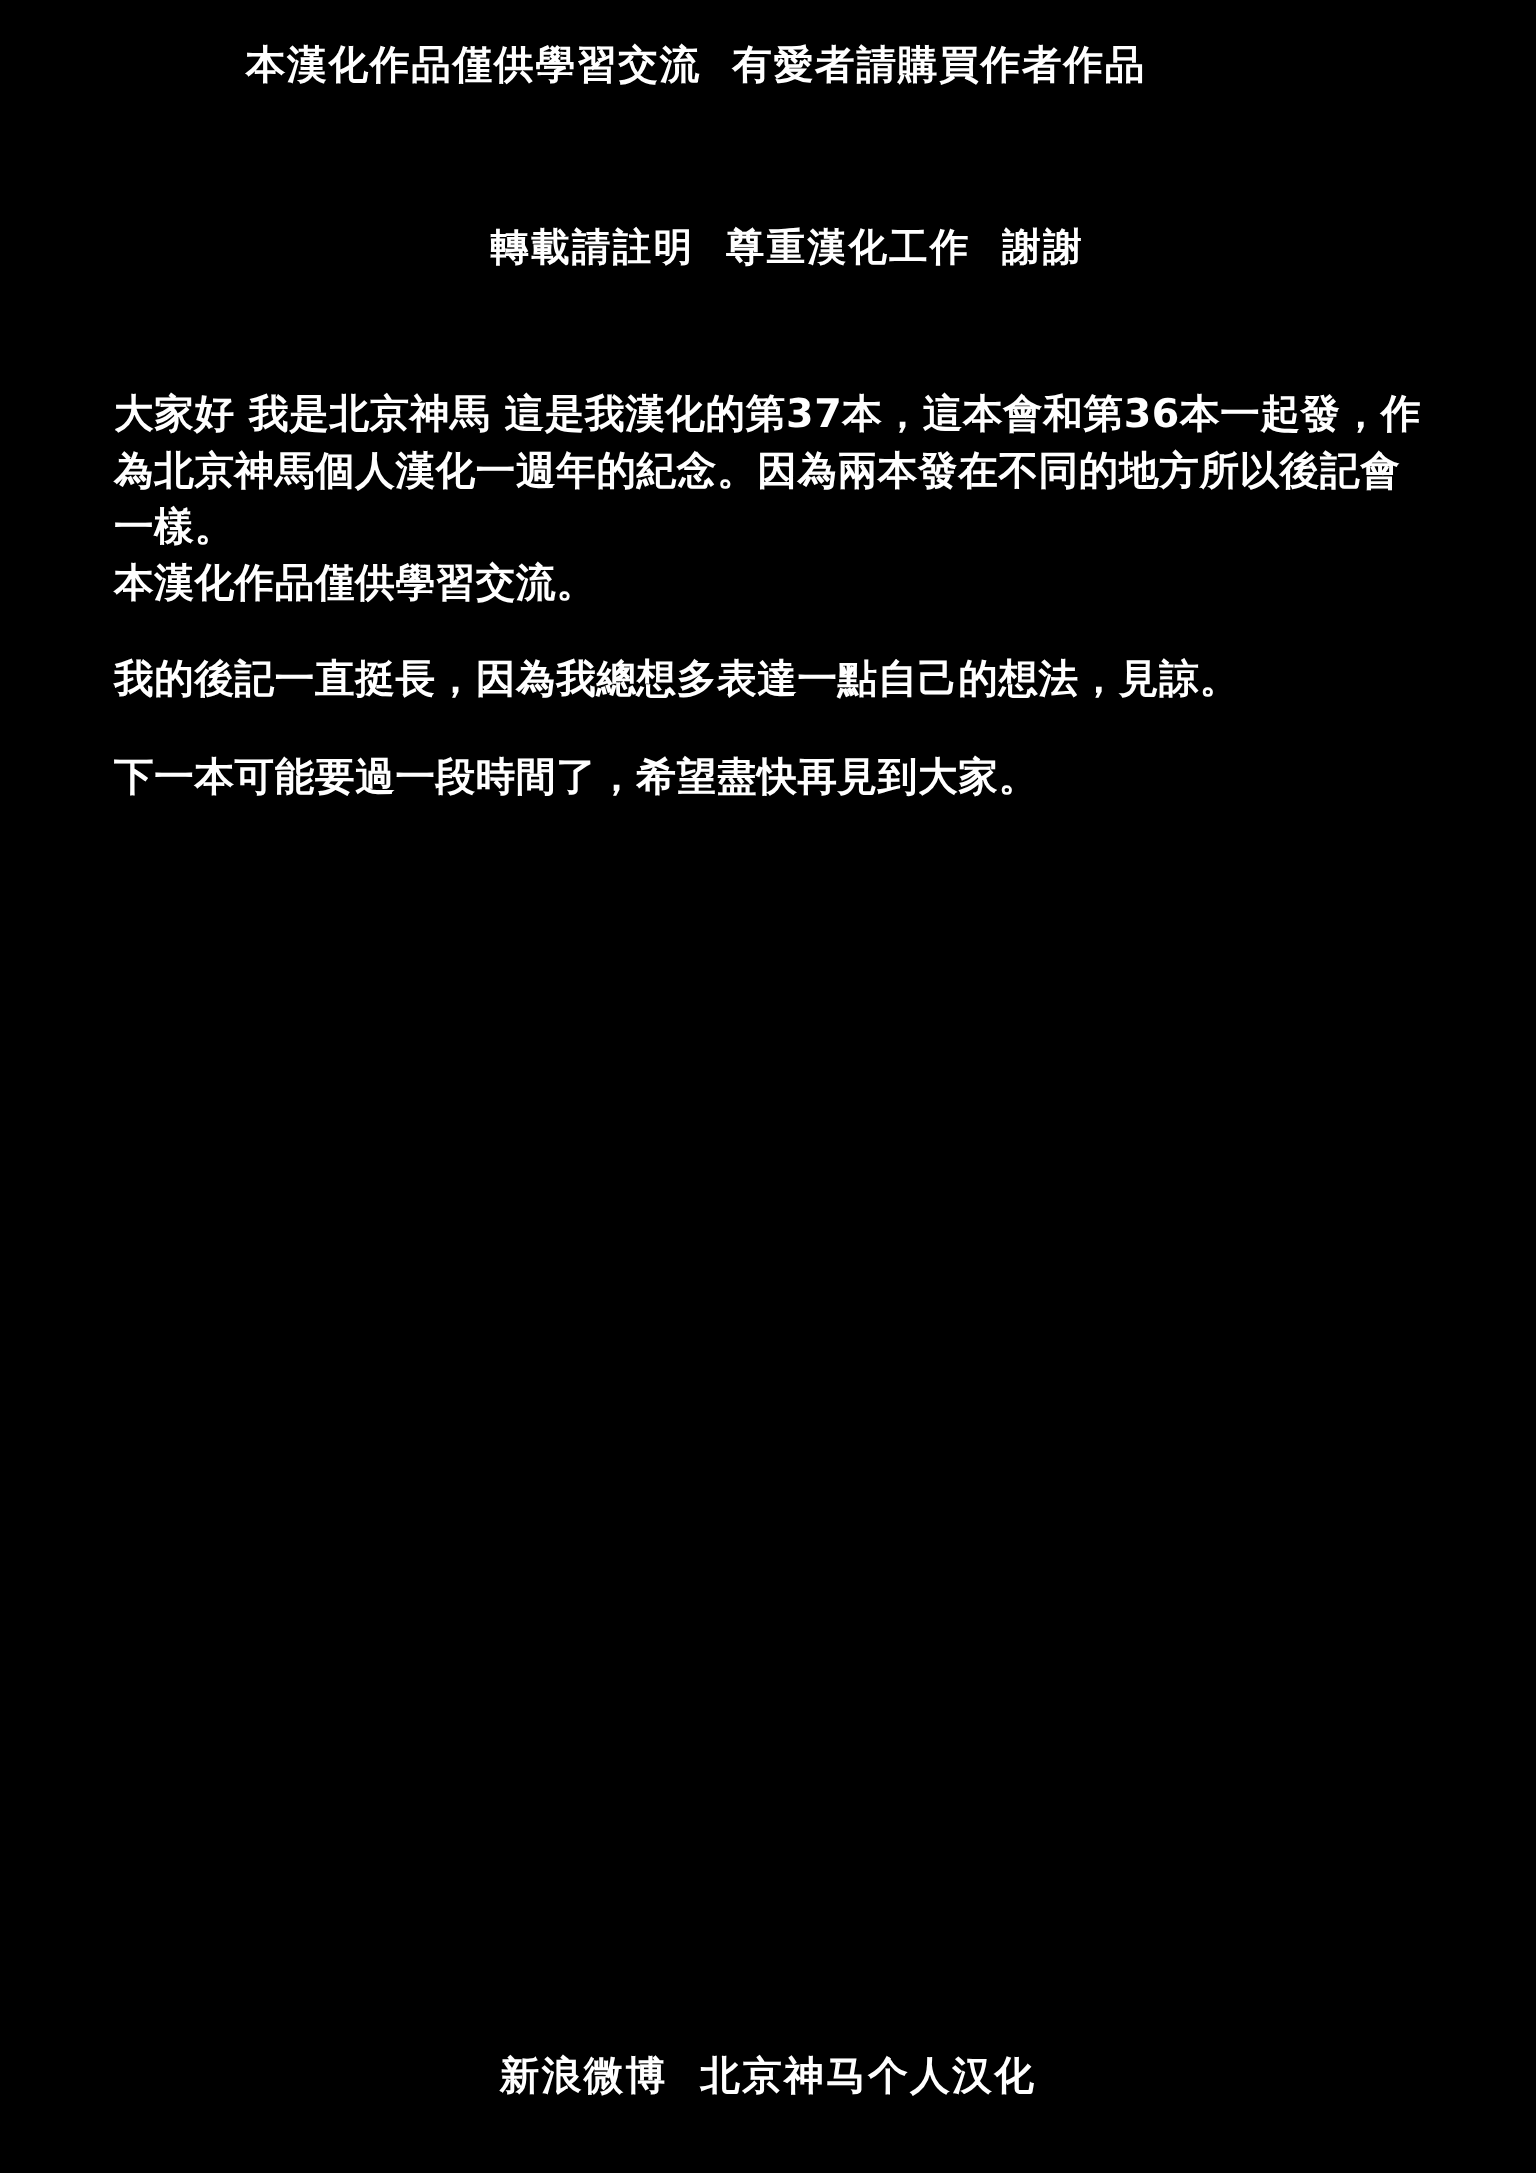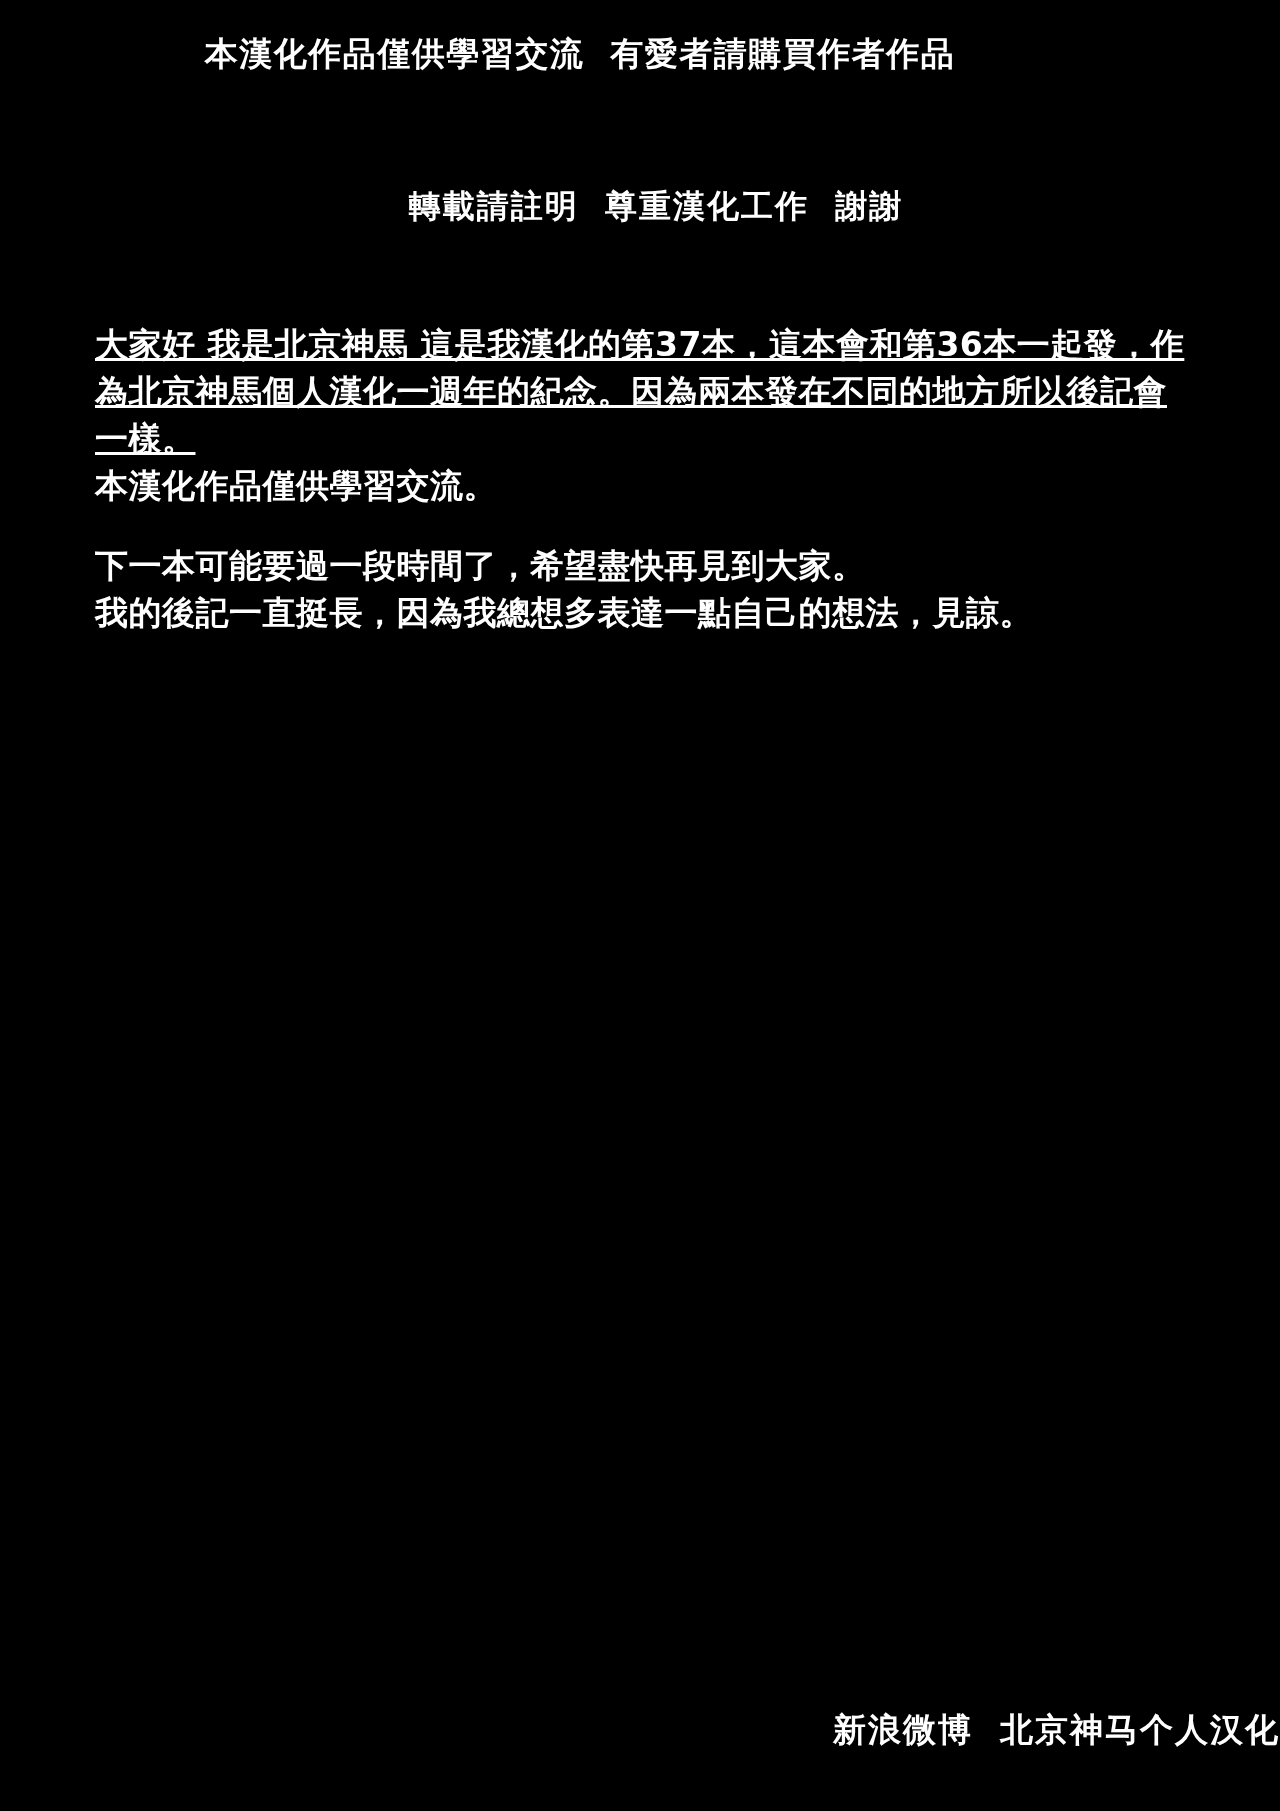--- a/index.html
+++ b/index.html
@@ -67,21 +67,21 @@
     text-align: left;
     word-break: break-word;
   }
 
   
   .footer {
     position: absolute;
     left: 0;
     bottom: 58px;
     width: 1280px;
-    text-align: right;
+    text-align: center;
   }
   .footer .line {
     font-size: 33px;
     font-weight: bold;
     letter-spacing: 2px;
     white-space: pre;
   }
 </style>
 </head>
 <body>
@@ -90,23 +90,23 @@
 
   <div class="disclaimer">
     <div class="line">本漢化作品僅供學習交流  有愛者請購買作者作品</div>
   </div>
 
   <div class="notice">
     <div class="line">轉載請註明  尊重漢化工作  謝謝</div>
   </div>
 
   <div class="body-text">
-    <p class="para" style="margin-bottom:0;text-decoration:underline;">大家好  我是北京神馬  這是我漢化的第37本，這本會和第36本一起發，作為北京神馬個人漢化一週年的紀念。因為兩本發在不同的地方所以後記會一樣。</p>
+    <p class="para" style="margin-bottom:0;">大家好  我是北京神馬  這是我漢化的第37本，這本會和第36本一起發，作為北京神馬個人漢化一週年的紀念。因為兩本發在不同的地方所以後記會一樣。</p>
     <p class="para">本漢化作品僅供學習交流。</p>
+    <p class="para">我的後記一直挺長，因為我總想多表達一點自己的想法，見諒。</p>
     <p class="para" style="margin-bottom:0;">下一本可能要過一段時間了，希望盡快再見到大家。</p>
-    <p class="para">我的後記一直挺長，因為我總想多表達一點自己的想法，見諒。</p>
   </div>
 
   <div class="footer">
     <div class="line">新浪微博  北京神马个人汉化</div>
   </div>
 
 </div>
 
 </body></html>

